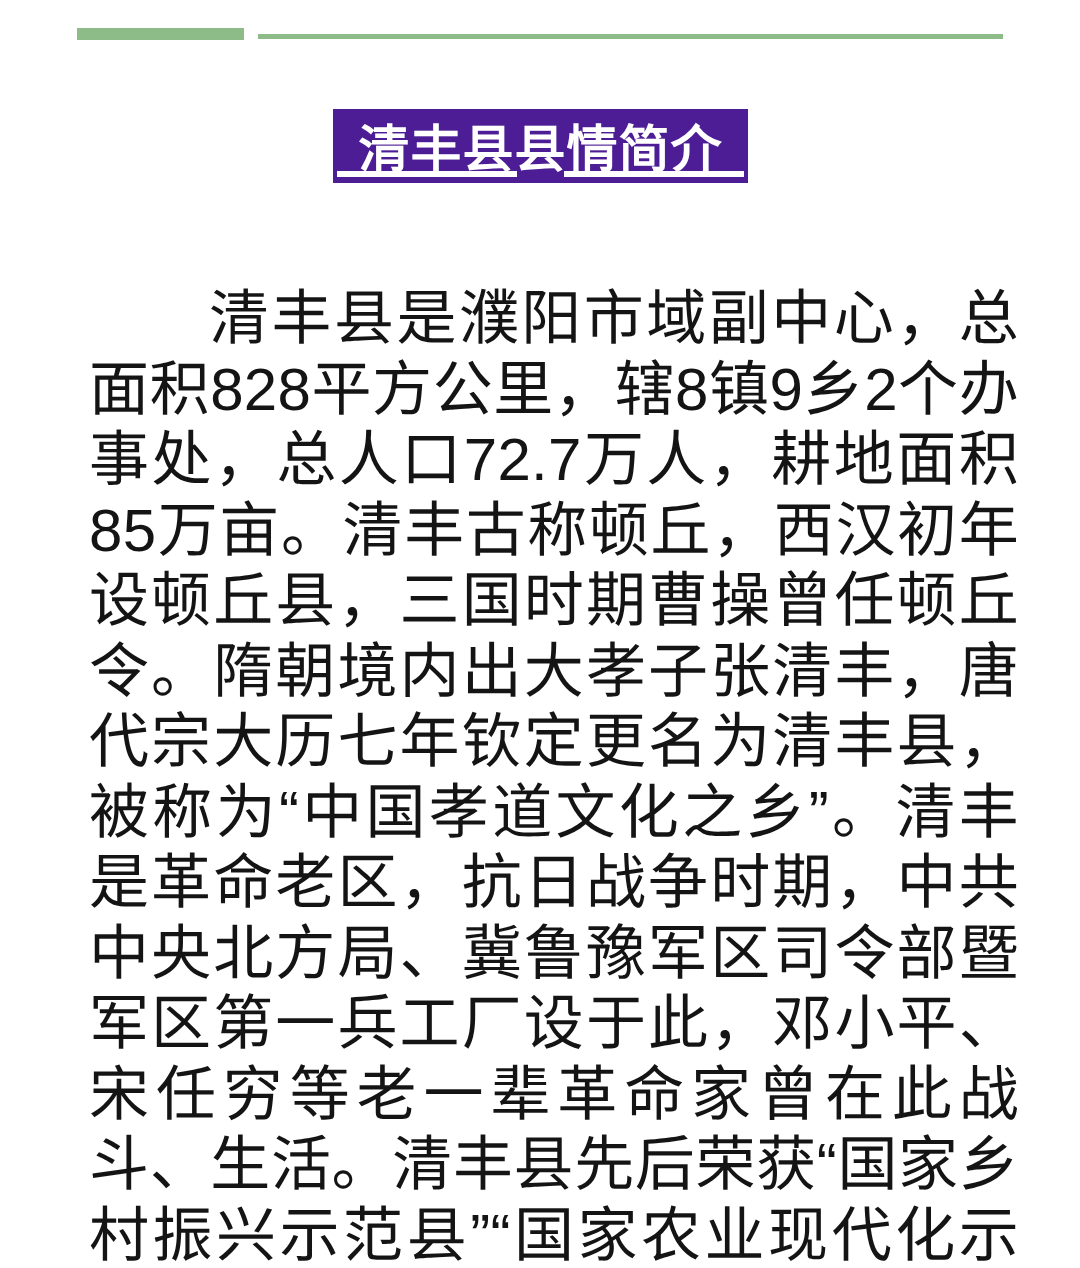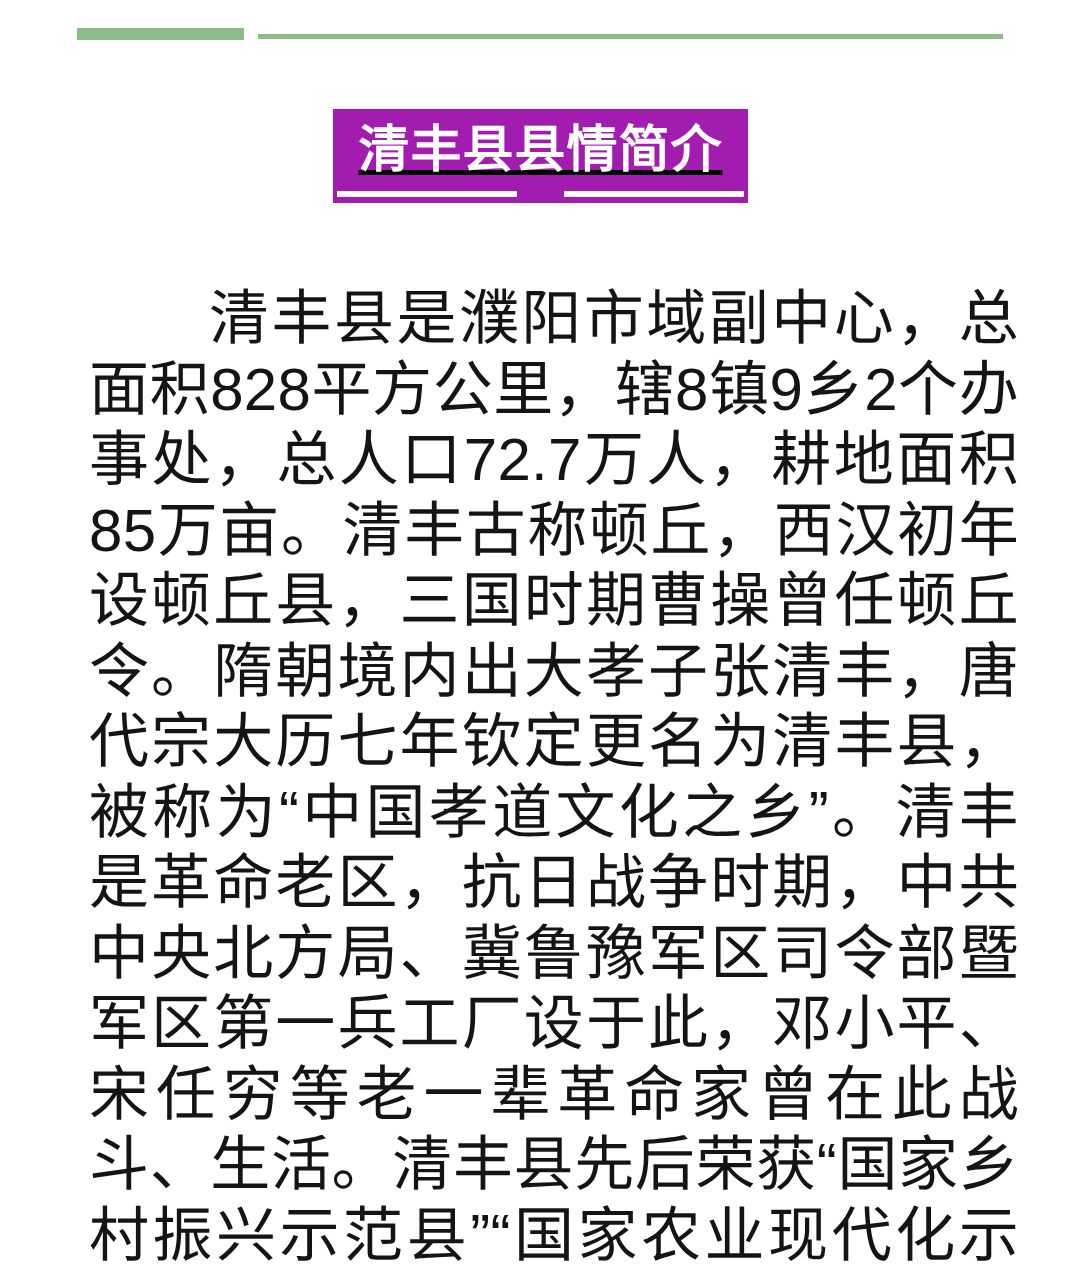--- a/index.html
+++ b/index.html
@@ -33,24 +33,23 @@
     height: 5px;
     background: #8ebc88;
   }
 
   
   .title-banner {
     position: absolute;
     left: 333px;
     top: 109px;
     width: 415px;
-    height: 94px;
-    background: #a21caf;
+    height: 74px;
+    background: #4c1d95;
     box-sizing: border-box;
-    text-decoration: underline;
   }
   .title-text {
     margin-top: 12px;
     text-align: center;
     font-size: 51px;
     line-height: 58px;
     font-weight: 700;
     letter-spacing: 1px;
     color: #ffffff;
     white-space: nowrap;

